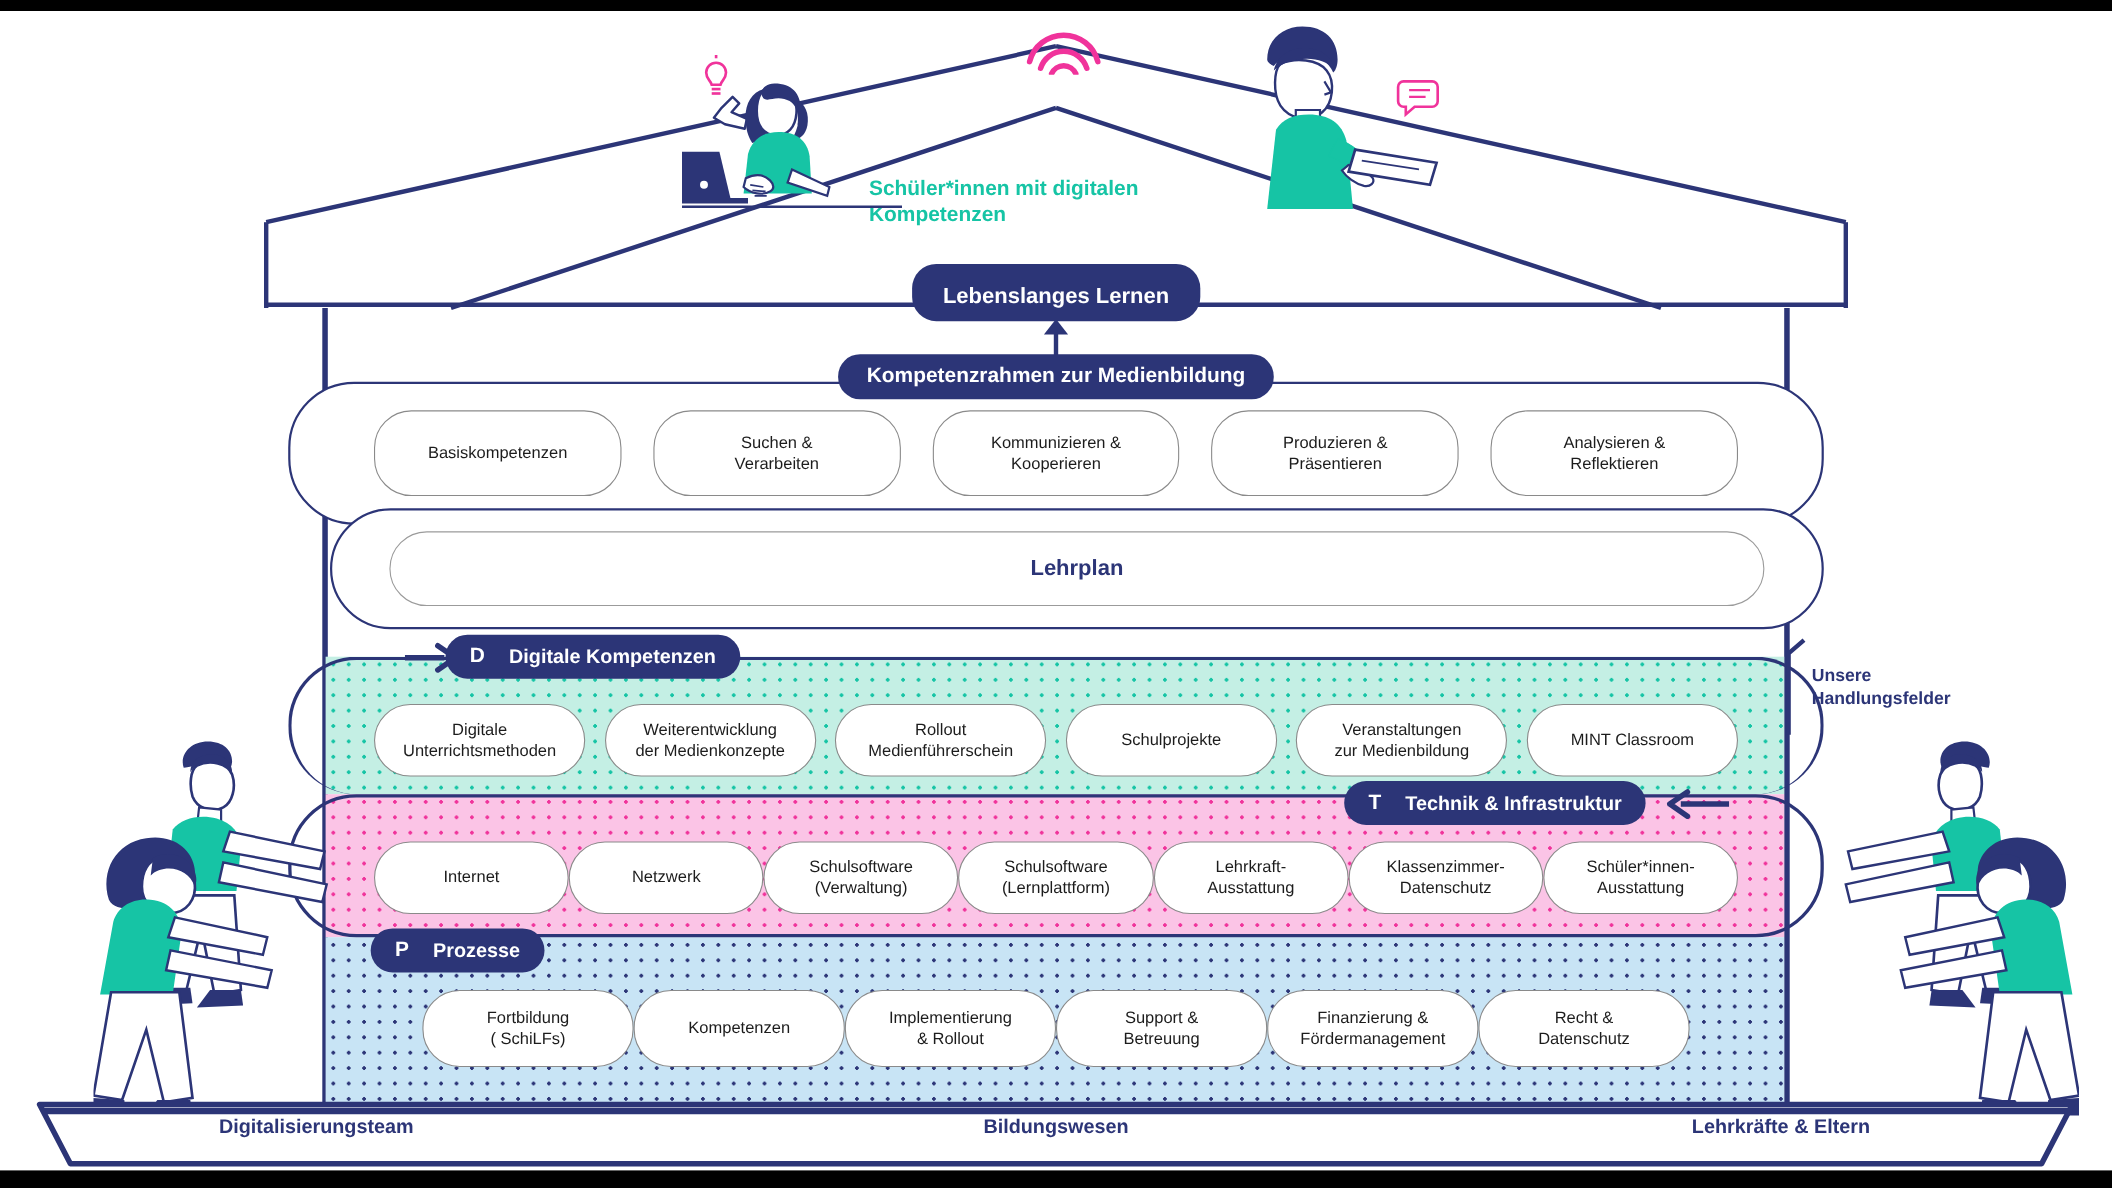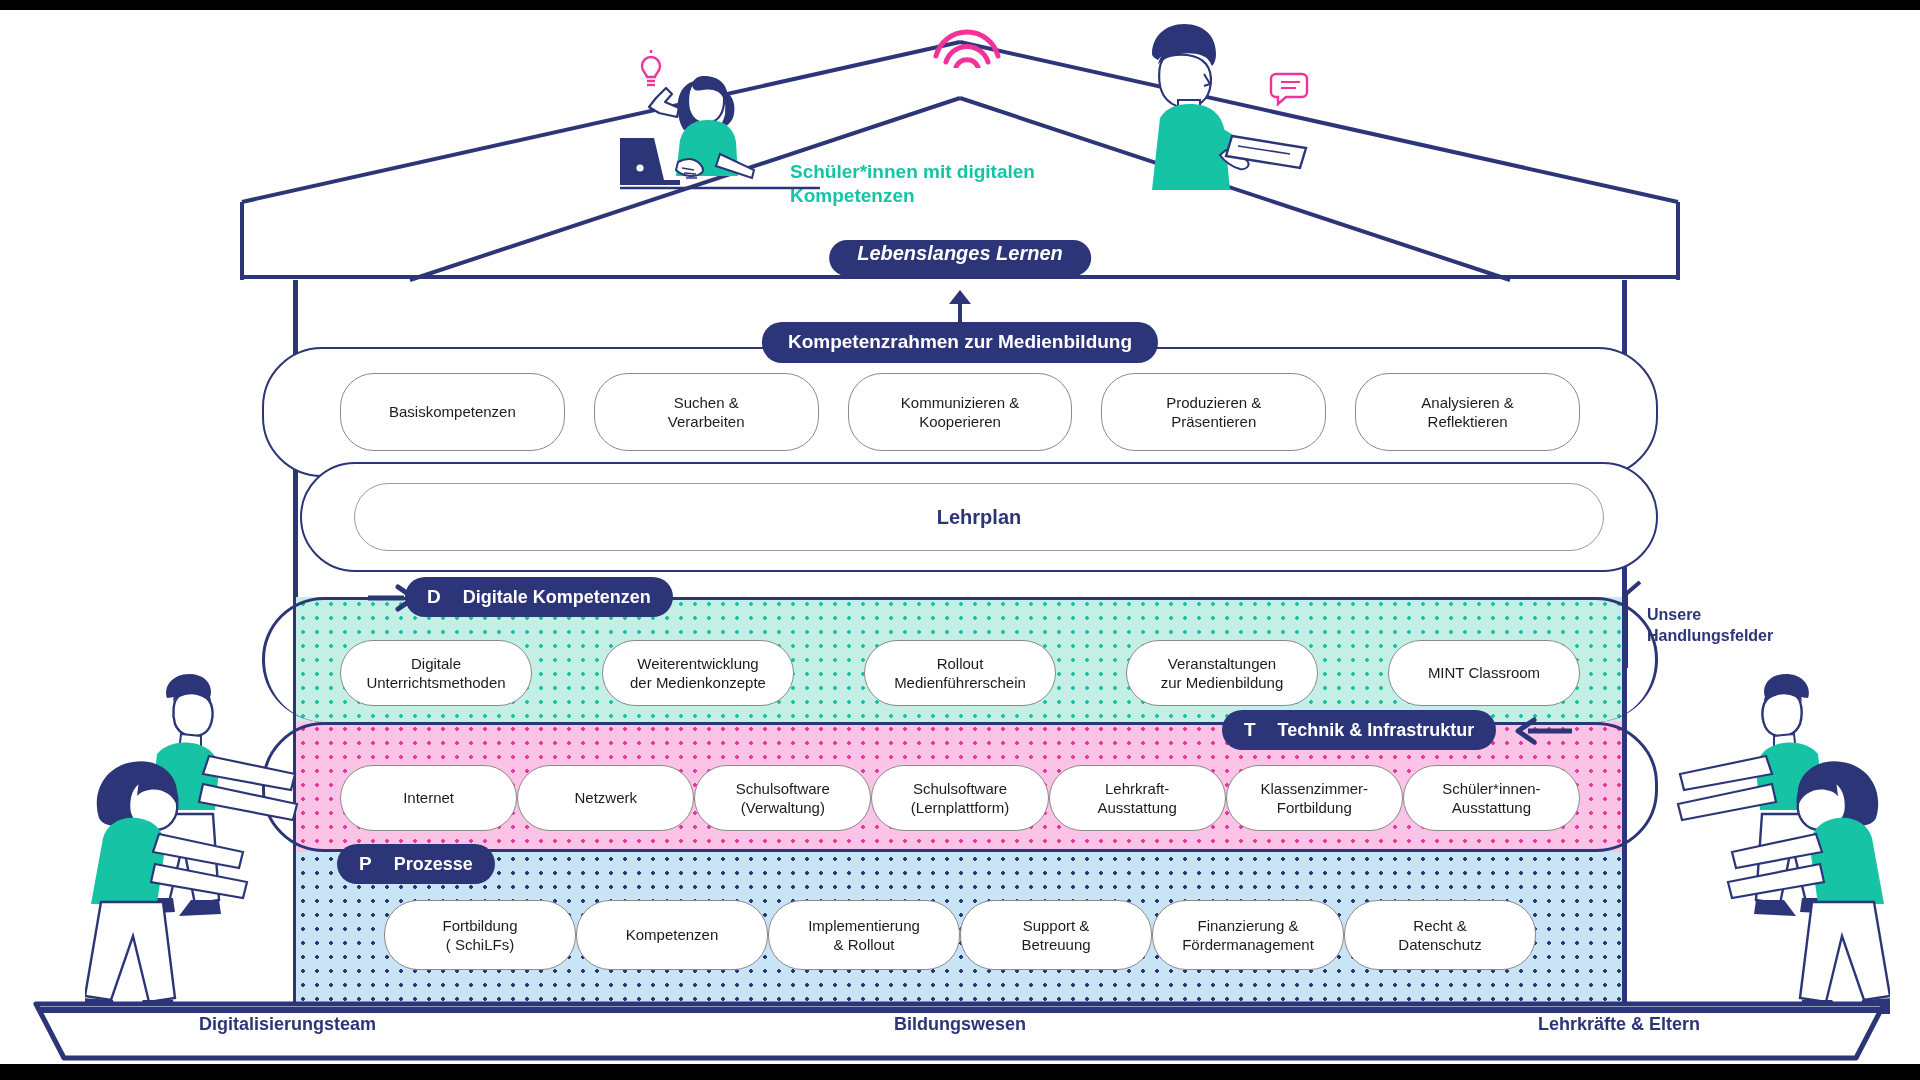--- a/index.html
+++ b/index.html
@@ -56,24 +56,23 @@
   .lifelong {
     position: absolute;
     left: 50%;
     transform: translateX(-50%);
     top: 240px;
     background: #2c3577;
     color: #ffffff;
     font-weight: bold;
     font-size: 20px;
     border-radius: 22px;
-    padding: 2px 28px 11px;
+    padding: 18px 28px 11px;
     white-space: nowrap;
     z-index: 12;
-    font-style: italic;
   }
 
   
   .up-arrow {
     position: absolute;
     left: 50%;
     transform: translateX(-50%);
     top: 288px;
     width: 26px;
     height: 52px;
@@ -467,36 +466,37 @@
     <span>Prozesse</span>
   </div>
 
   <div class="pill-row row-d">
     <div class="pill">Digitale
 Unterrichtsmethoden</div>
     <div class="pill">Weiterentwicklung
 der Medienkonzepte</div>
     <div class="pill">Rollout
 Medienführerschein</div>
+    <div class="pill">Schulprojekte</div>
     <div class="pill">Veranstaltungen
 zur Medienbildung</div>
     <div class="pill">MINT Classroom</div>
   </div>
 
   <div class="pill-row row-t">
     <div class="pill">Internet</div>
     <div class="pill">Netzwerk</div>
     <div class="pill">Schulsoftware
 (Verwaltung)</div>
     <div class="pill">Schulsoftware
 (Lernplattform)</div>
     <div class="pill">Lehrkraft-
 Ausstattung</div>
     <div class="pill">Klassenzimmer-
-Fortbildung</div>
+Datenschutz</div>
     <div class="pill">Schüler*innen-
 Ausstattung</div>
   </div>
 
   <div class="pill-row row-p">
     <div class="pill">Fortbildung
 ( SchiLFs)</div>
     <div class="pill">Kompetenzen</div>
     <div class="pill">Implementierung
 &amp; Rollout</div>

